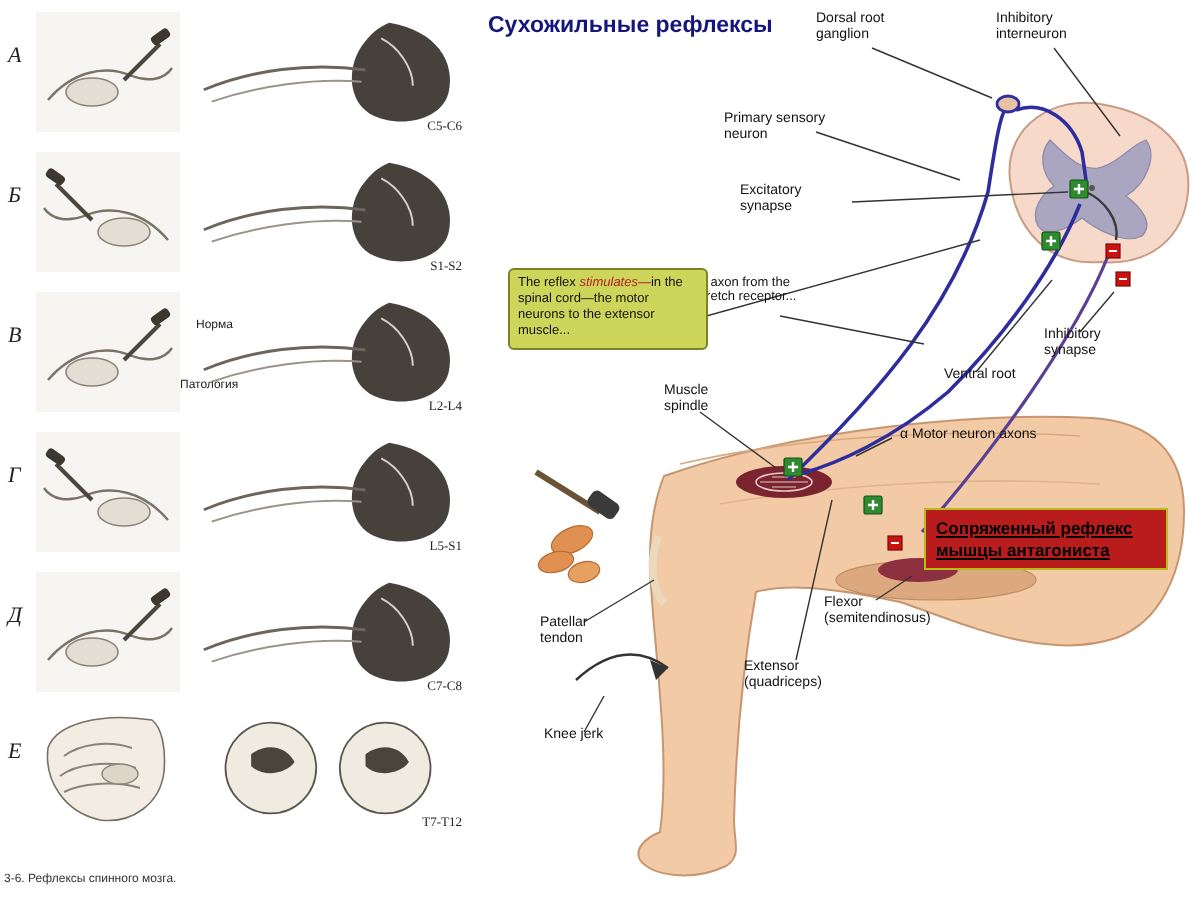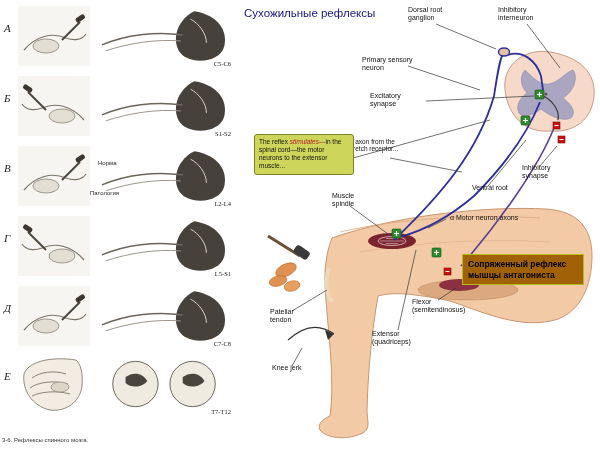--- a/index.html
+++ b/index.html
@@ -15,30 +15,30 @@
   .p2{left:94px;top:0;width:138px;height:64px;}
   .panel svg{width:100%;height:100%;display:block;}
   .row:nth-child(even) .p1 svg{transform:scaleX(-1);}
   .level{position:absolute;right:3px;bottom:1px;font-family:"Liberation Serif",serif;
          font-size:6.5px;color:#222;}
   .tinylbl{position:absolute;font-size:6px;color:#222;}
   .caption{position:absolute;left:2px;top:437px;font-size:6px;color:#333;}
   
   .right-panel{position:absolute;left:240px;top:0;width:360px;height:450px;}
   .art{position:absolute;left:0;top:0;width:360px;height:450px;}
-  .title{position:absolute;left:4px;top:7px;font-size:11.5px;font-weight:normal;color:#15157e;}
+  .title{position:absolute;left:4px;top:7px;font-size:11.5px;font-weight:bold;color:#15157e;}
   .lbl{position:absolute;font-size:7px;line-height:1.15;color:#111;}
   .lbl.small{font-size:6.5px;}
   .green-note{position:absolute;left:14px;top:134px;width:90px;background:#cdd65a;
               border:1px solid #7d8226;border-radius:3px;padding:3px 4px;
               font-size:6.5px;line-height:1.25;color:#111;}
   .green-note .hl{color:#b22222;font-style:italic;}
-  .yellow-note{position:absolute;left:222px;top:254px;width:110px;background:#a16207;
+  .yellow-note{position:absolute;left:222px;top:254px;width:110px;background:#b91c1c;
                border:1px solid #b8bc1a;padding:4px 5px;font-size:8.5px;font-weight:bold;
-               line-height:1.25;color:#000;}
+               line-height:1.25;color:#000;text-decoration:underline;}
 </style>
 </head>
 <body>
 
 <div class="slide">
 
   <div class="left-panel">
 
     <div class="row" style="top:4px">
       <span class="letter">А</span>

